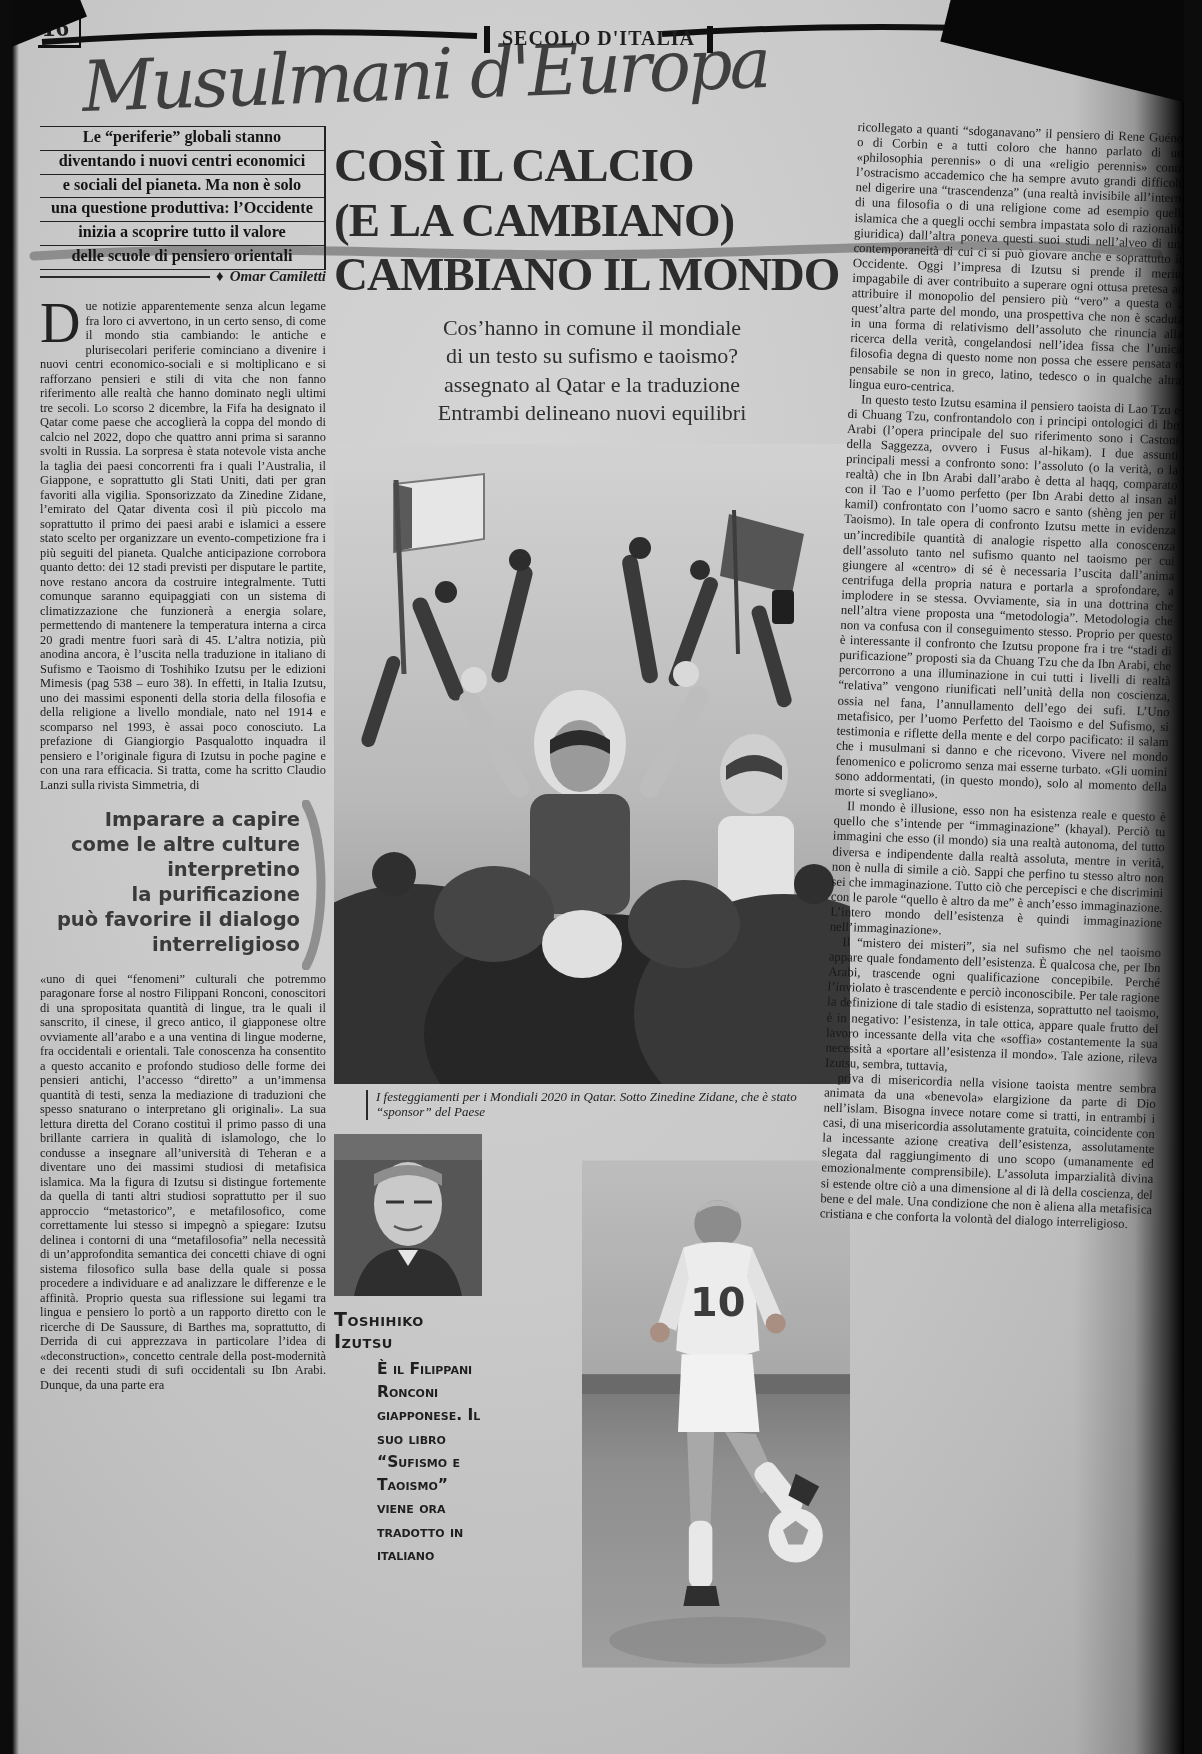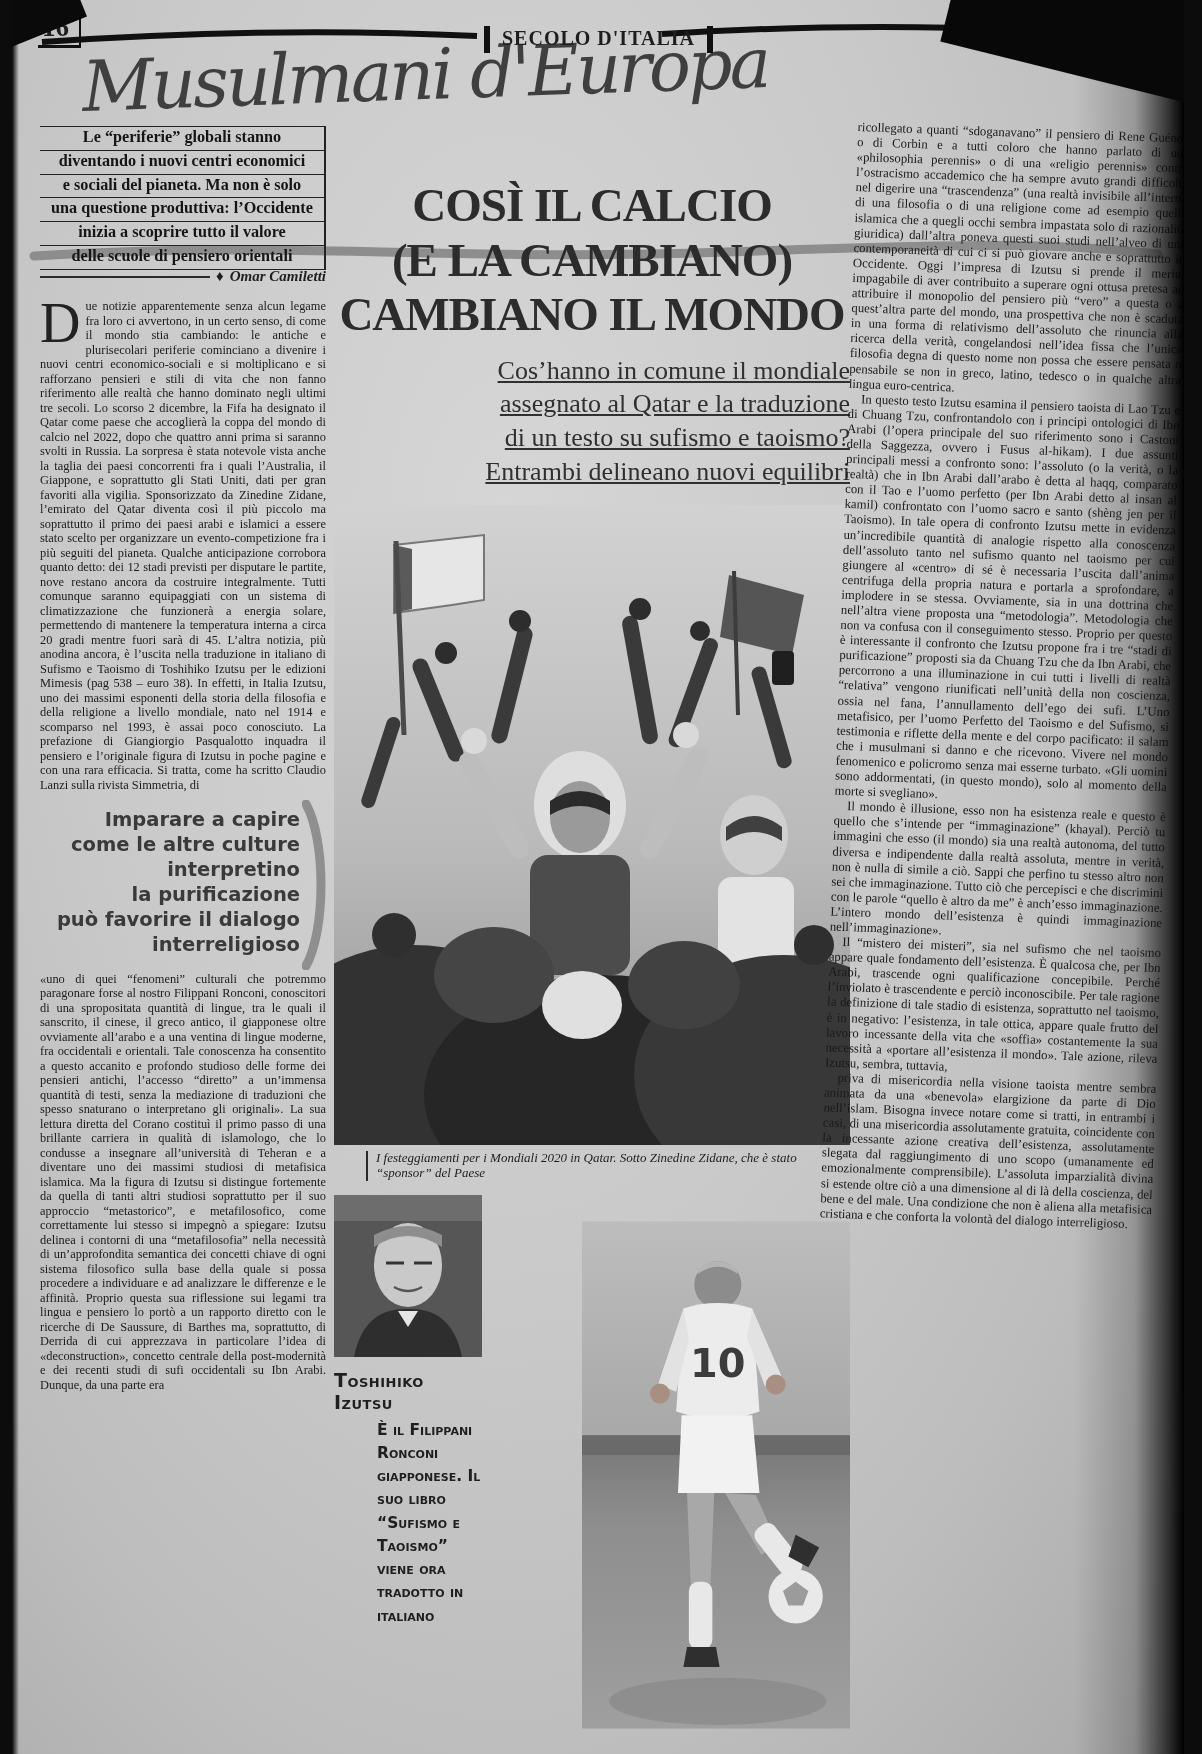--- a/index.html
+++ b/index.html
@@ -34,22 +34,22 @@
   .byline .rule{flex:1;height:2px;background:#2a2a2a;}
   .byline .name{font-size:15px;font-weight:bold;font-style:italic;white-space:nowrap;}
   .body-text{font-size:12.4px;line-height:1.17;text-align:justify;color:#1b1b1b;}
   .dropcap{float:left;font-size:56px;line-height:.82;padding:2px 5px 0 0;font-weight:500;color:#222;}
   .pullquote{position:relative;margin:16px 0 14px;padding-right:26px;text-align:right;
     font-family:"DejaVu Sans",sans-serif;font-weight:bold;font-size:19.5px;line-height:1.28;color:#3a3a3a;}
   .pullquote .paren{position:absolute;right:-2px;top:-8px;height:170px;width:26px;}
 
   
   .centercol{position:absolute;left:322px;top:138px;width:516px;z-index:6;}
-  .headline{font-size:47px;font-weight:bold;letter-spacing:-1px;line-height:1.16;text-align:center;color:#2c2c2c;margin-top:40px;}
-  .subhead{margin-top:12px;font-size:26px;line-height:1.3;text-align:right;color:#303030;text-decoration:underline;}
+  .headline{font-size:47px;font-weight:bold;letter-spacing:-1px;line-height:1.16;color:#2c2c2c;}
+  .subhead{margin-top:12px;font-size:22px;line-height:1.3;text-align:center;color:#303030;}
   .mainphoto{margin-top:16px;width:516px;height:640px;display:block;}
   .caption{margin-top:6px;border-left:2px solid #2a2a2a;padding-left:8px;font-style:italic;font-size:13px;color:#222;line-height:1.15;margin-left:32px;}
   .photorow{margin-top:14px;display:flex;gap:100px;}
   .photorow .stack{width:148px;}
   .izutsu-photo{width:148px;height:162px;display:block;}
   .izutsu-box{margin-top:12px;font-family:"DejaVu Sans",sans-serif;font-variant:small-caps;color:#1f1f1f;}
   .izutsu-box .t{font-size:19px;font-weight:bold;letter-spacing:.5px;}
   .izutsu-box .b{margin-top:6px;font-size:15.5px;font-weight:bold;line-height:1.5;margin-left:43px;}
   .zidane-photo{width:296px;height:560px;display:block;}
 
@@ -111,22 +111,22 @@
   </div>
 
   <div class="centercol">
     <div class="headline">
       <div>COSÌ IL CALCIO</div>
       <div>(E LA CAMBIANO)</div>
       <div>CAMBIANO IL MONDO</div>
     </div>
     <div class="subhead">
       <div>Cos’hanno in comune il mondiale</div>
+      <div>di un testo su sufismo e taoismo?</div>
       <div>assegnato al Qatar e la traduzione</div>
-      <div>di un testo su sufismo e taoismo?</div>
       <div>Entrambi delineano nuovi equilibri</div>
     </div>
 
     <svg class="mainphoto" viewBox="0 0 516 640">
       <defs>
         <linearGradient id="sky" x1="0" y1="0" x2="0" y2="1">
           <stop offset="0" stop-color="#d2d2d2"></stop>
             <stop offset=".55" stop-color="#b9b9b9"></stop>
             <stop offset="1" stop-color="#8f8f8f"></stop>
         </linearGradient>

